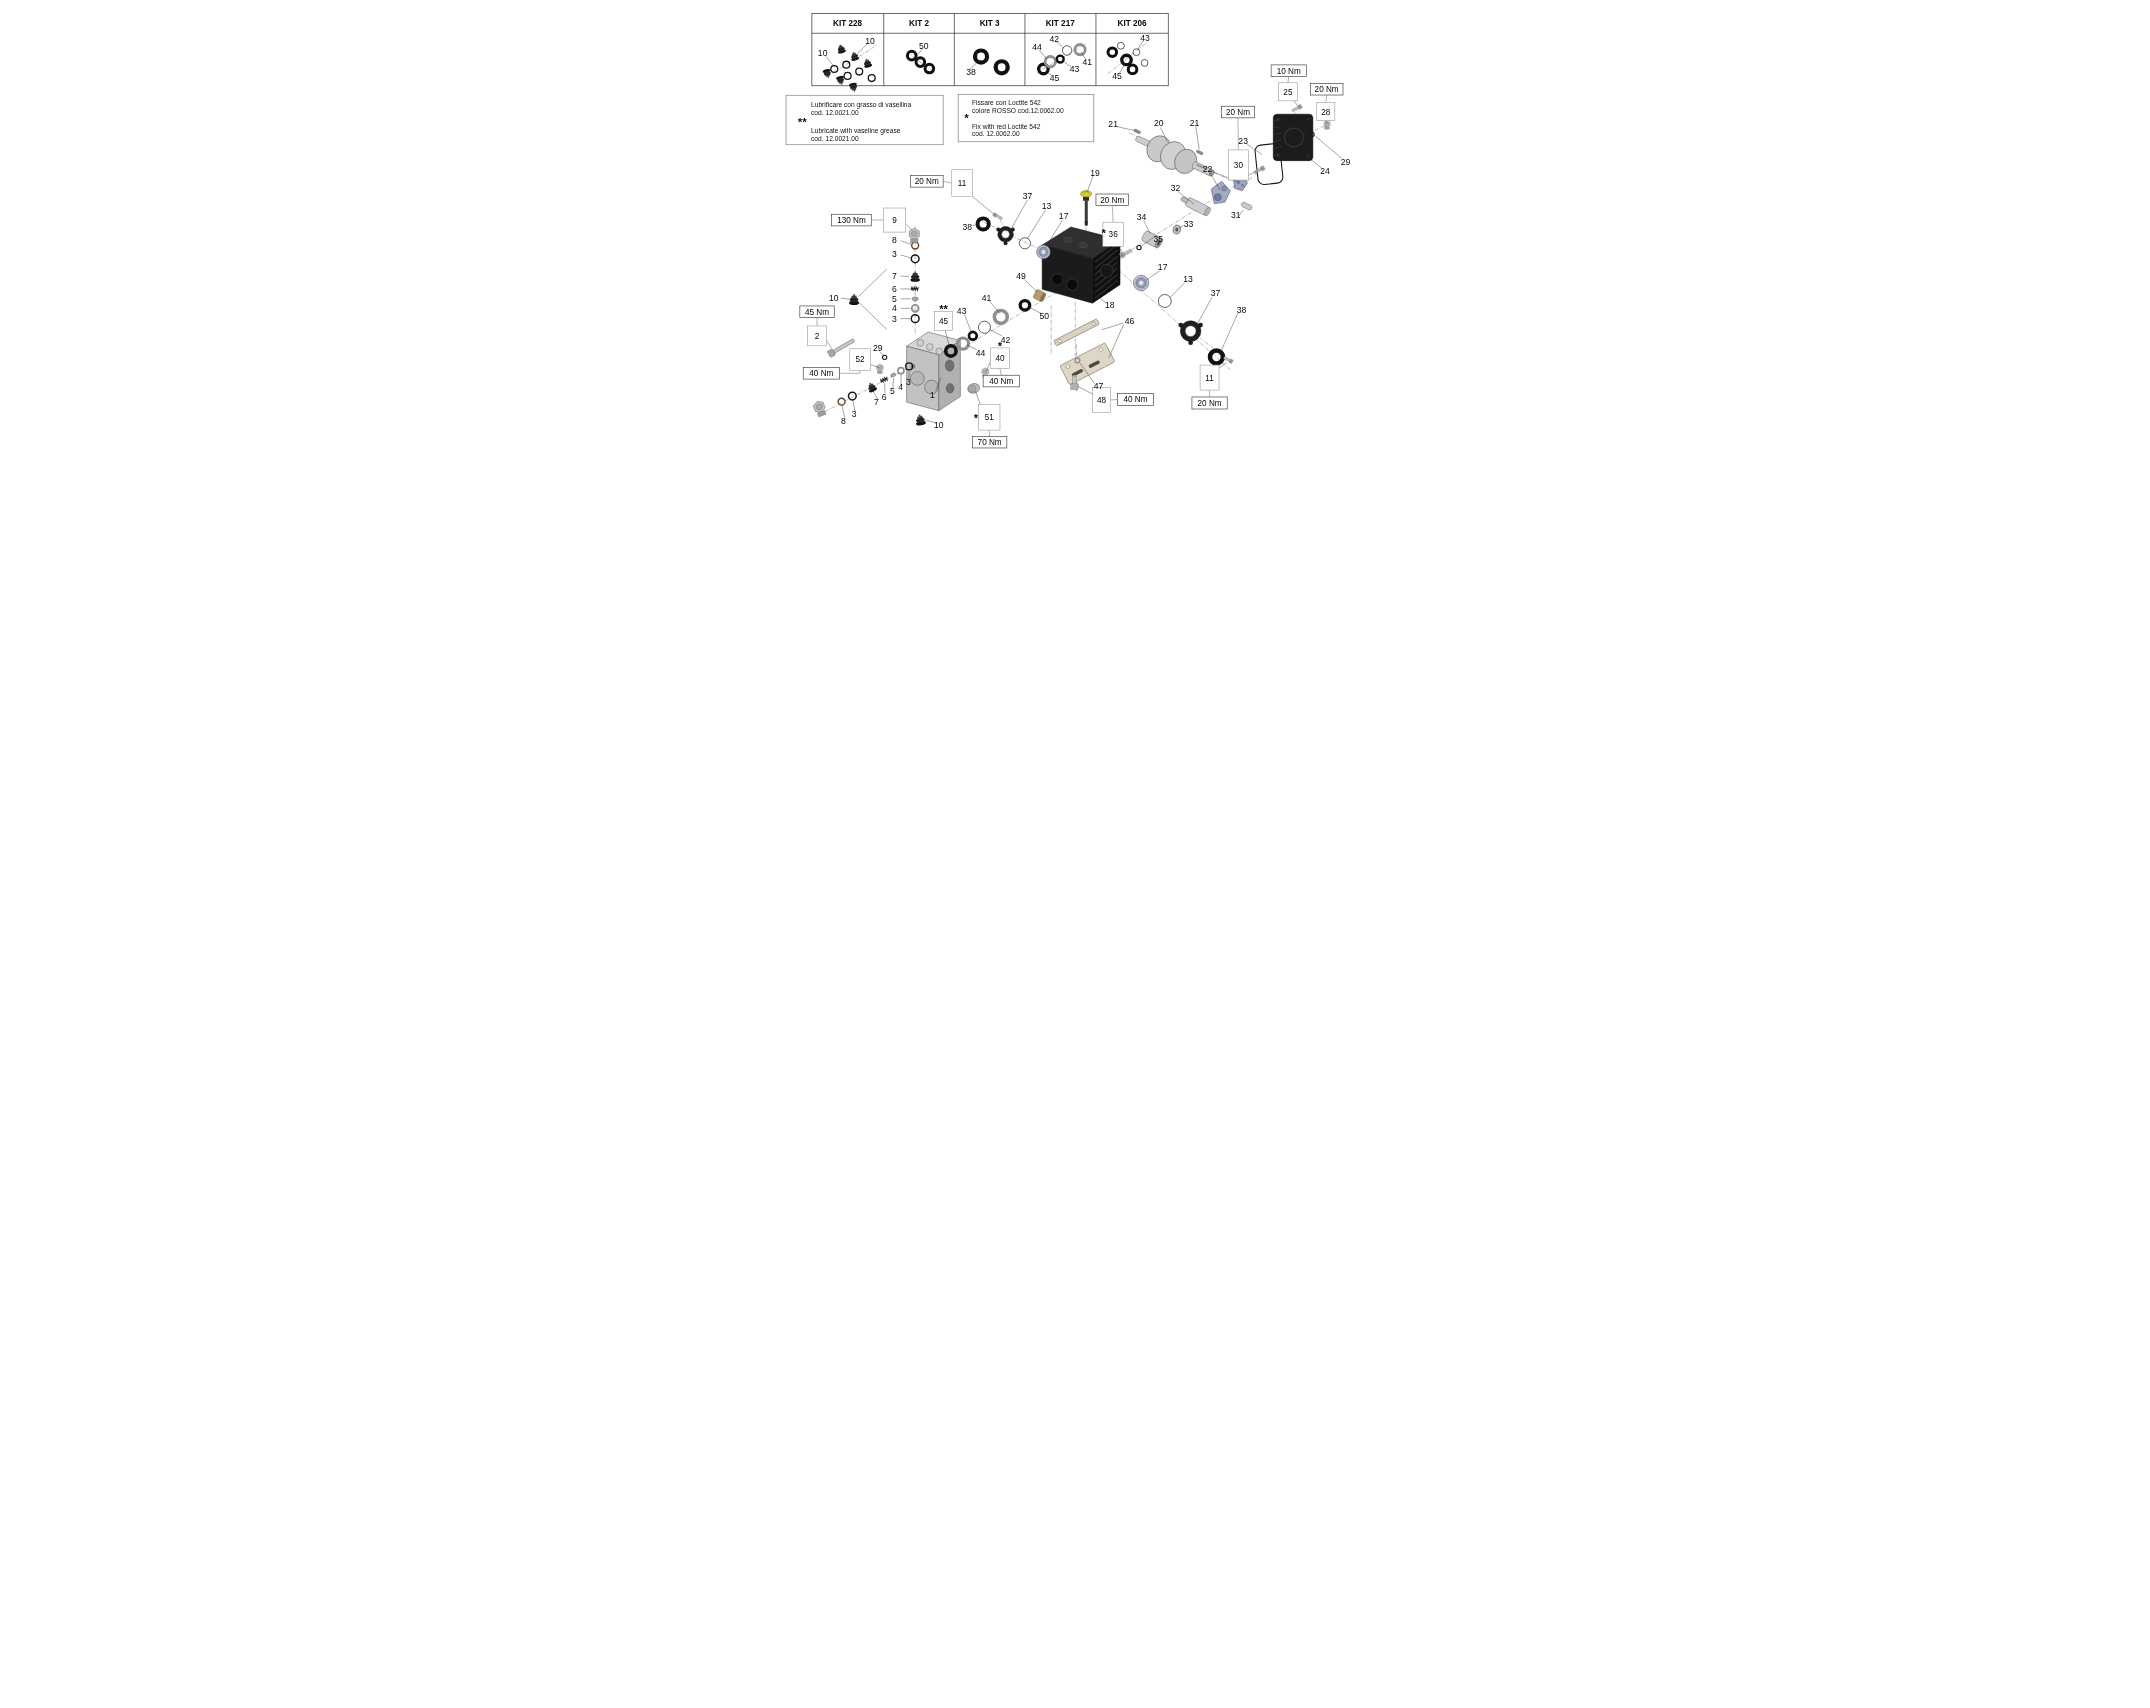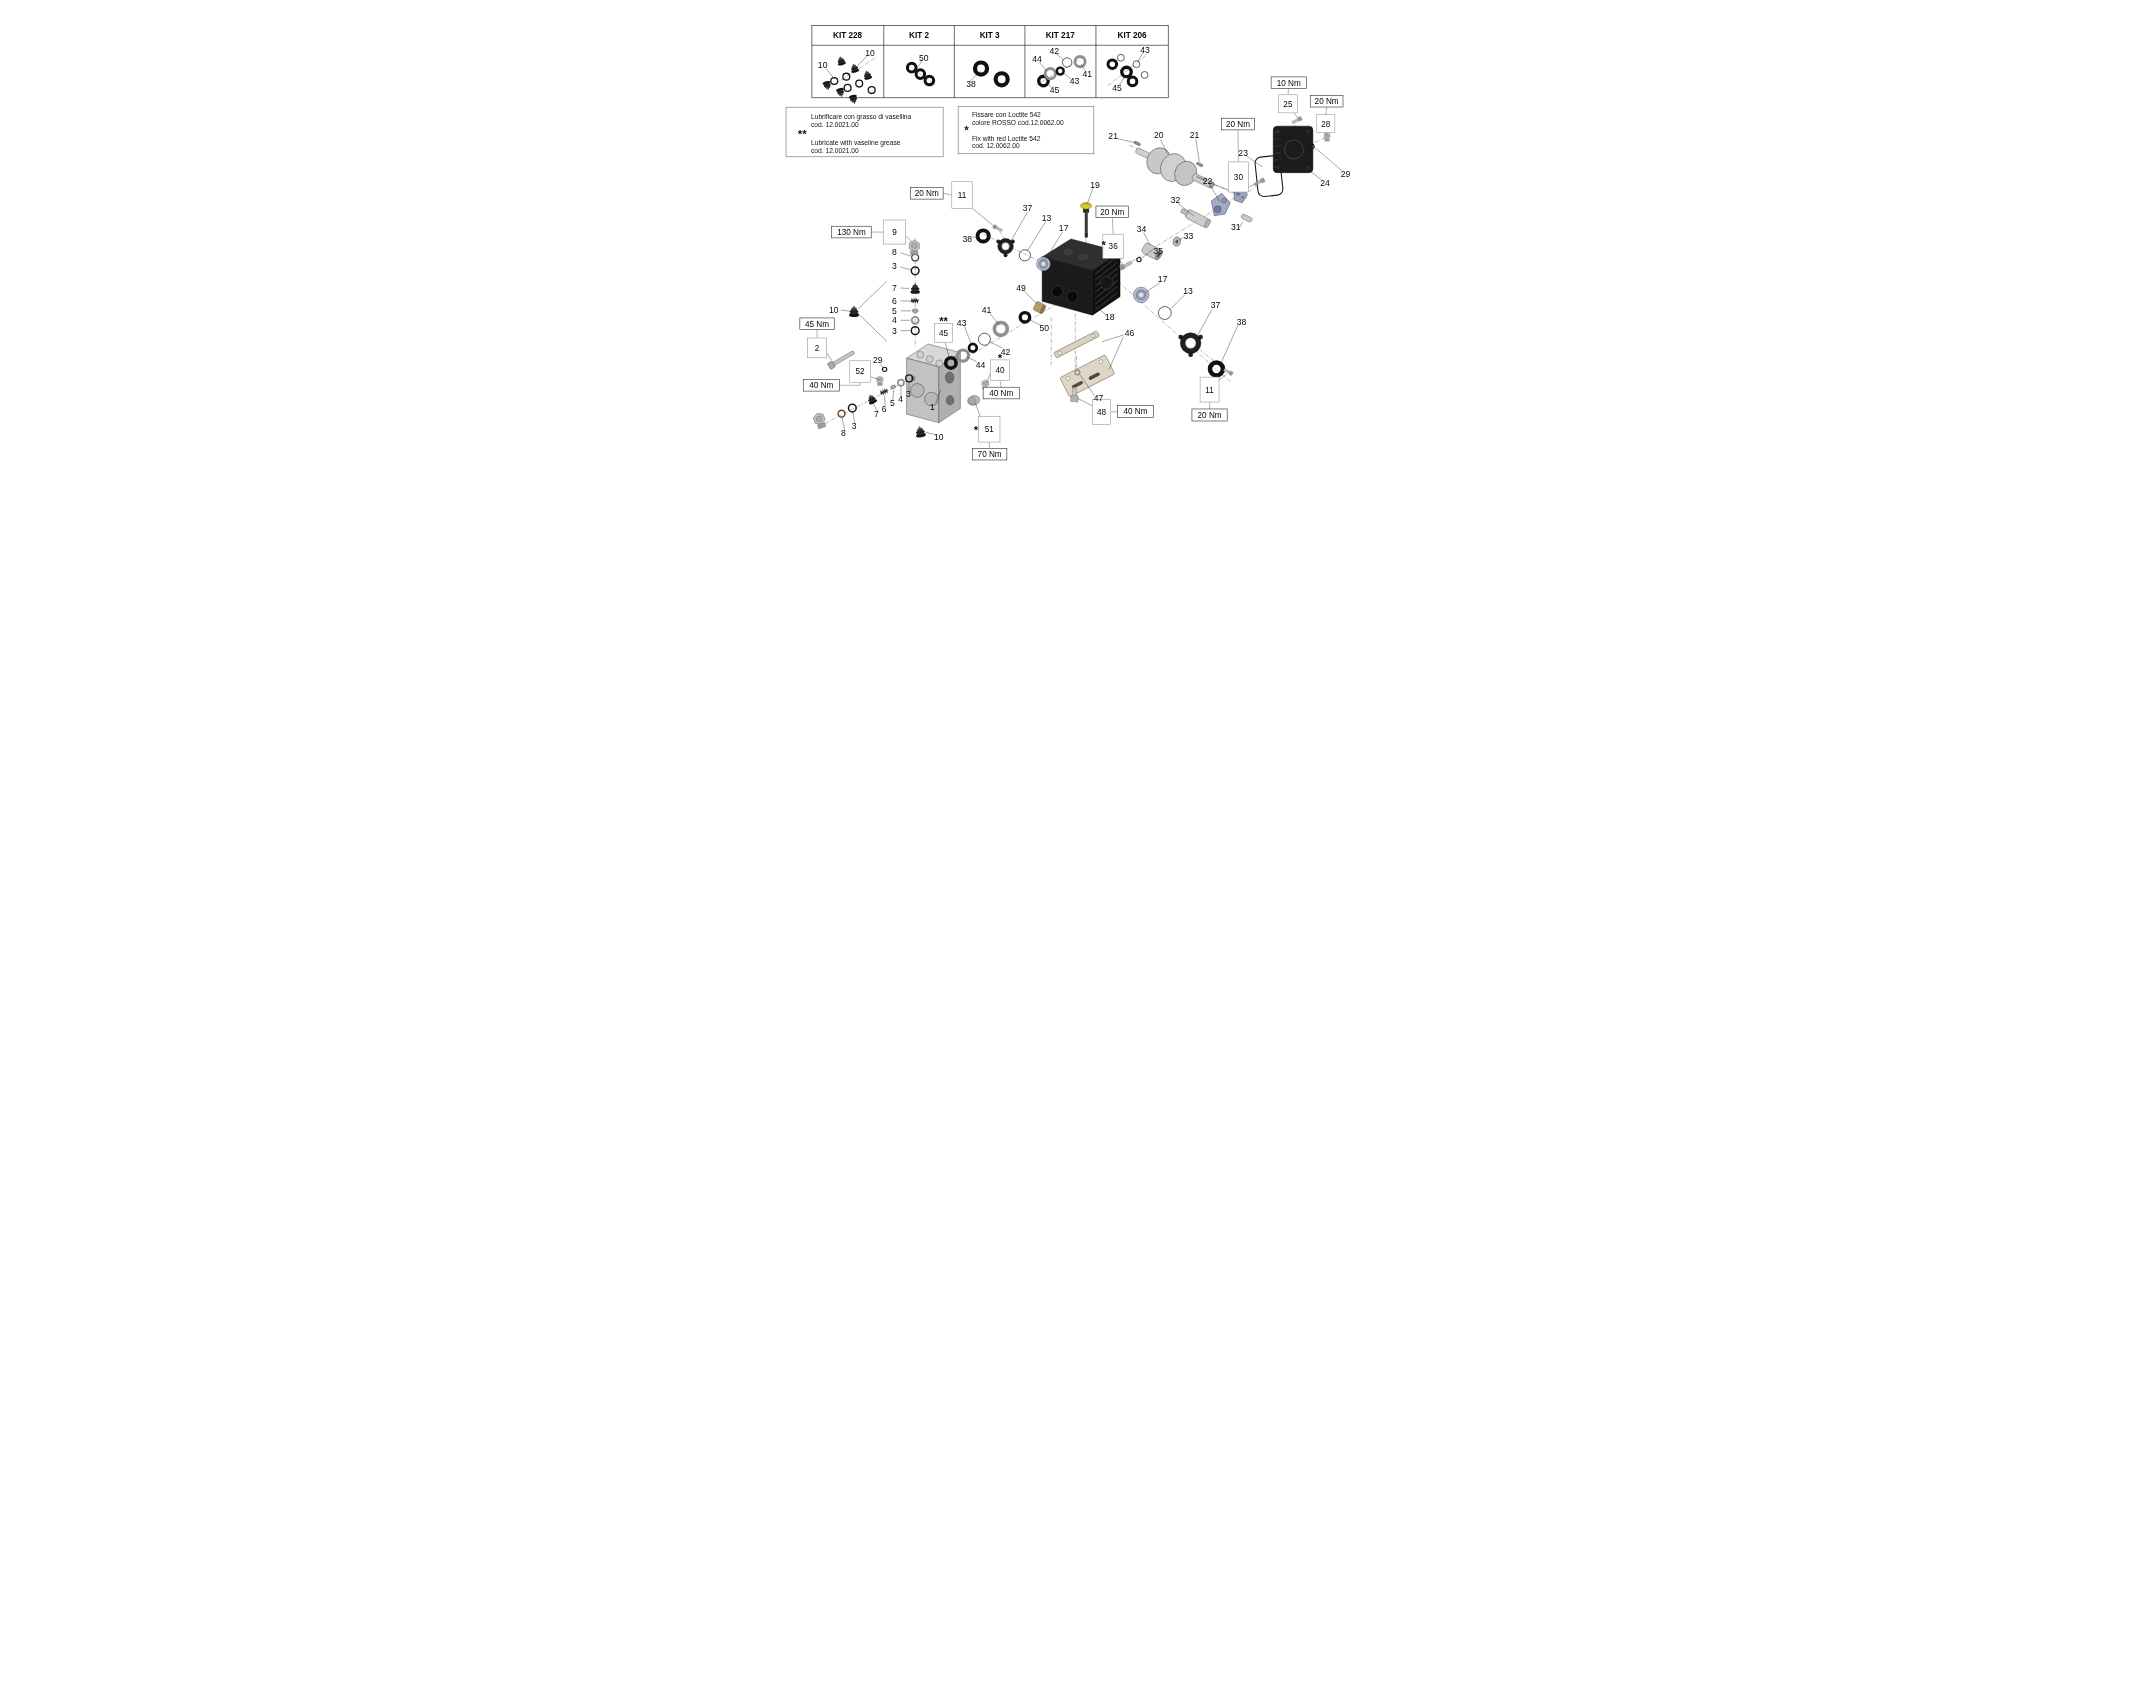--- a/index.html
+++ b/index.html
@@ -1,16 +1,16 @@
 <!DOCTYPE html>
 <html style="font-size:6.9px"><head>
 <meta charset="utf-8">
 <style>
   html,body{margin:0;padding:0;background:#fff}
-  .page{width:100%;max-width:665px;margin:16px auto}
+  .page{width:100%;max-width:665px;margin:4px auto}
   svg{display:block;width:100%;height:auto;font-family:"Liberation Sans",sans-serif}
   .tbl{fill:none;stroke:#2b2b2b;stroke-width:1.6}
   .kit{font-size:19px;font-weight:bold;text-anchor:middle;fill:#050505}
   .leader{stroke:#2e2e2e;stroke-width:1;fill:none}
   .conn{stroke:#6a6a6a;stroke-width:1.2;fill:none}
   .axis{stroke:#5a5a5a;stroke-width:1;stroke-dasharray:9 3 2 3;fill:none}
   .num{font-size:20px;fill:#080808;text-anchor:middle;font-weight:500}
   .ast{font-size:26px;font-weight:bold}
   .bx-t{fill:#fff;stroke:#3a3a3a;stroke-width:1.5}
   .bx-p{fill:#fff;stroke:#9a9a9a;stroke-width:1.4}

